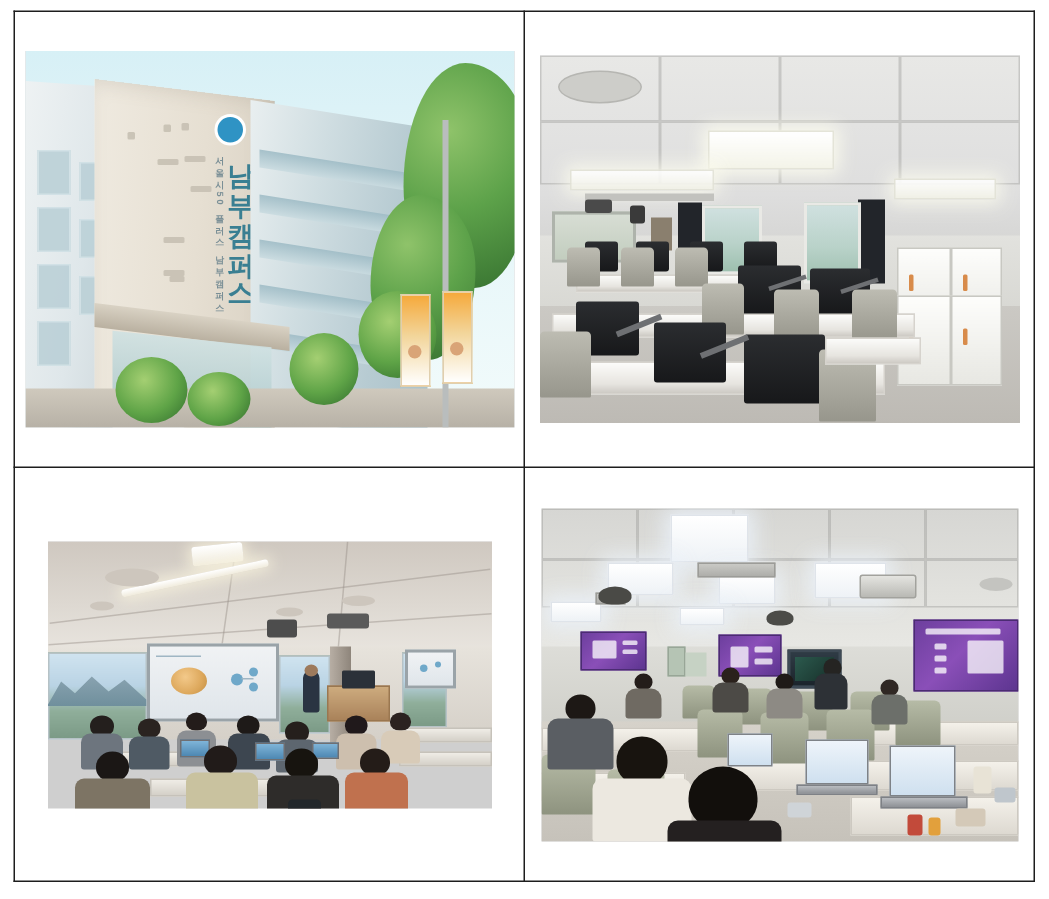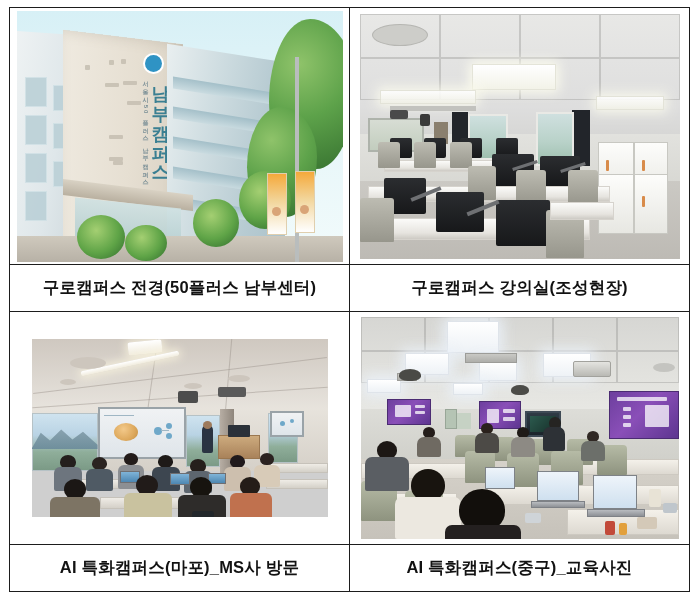--- a/index.html
+++ b/index.html
@@ -423,32 +423,20 @@
               <div class="p2-arm" style="left:106px; top:192px; width:34px; height:4px; transform:rotate(-22deg);"></div>
               <div class="p2-chair" style="left:0;    top:184px; width:34px; height:44px;"></div>
               <div class="p2-chair" style="left:186px;top:196px; width:38px; height:48px;"></div>
               <div class="p2-desk" style="left:190px; top:188px; width:64px; height:18px;"></div>
             </div>
 
           </div>
         </td>
       </tr>
 
-      <tr>
-        <td class="caption-cell">
-          <div class="cell-inner">
-            <span class="caption-text">구로캠퍼스 전경(50플러스 남부센터)</span>
-          </div>
-        </td>
-        <td class="caption-cell">
-          <div class="cell-inner">
-            <span class="caption-text">구로캠퍼스 강의실(조성현장)</span>
-          </div>
-        </td>
-      </tr>
 
       <tr>
         <td class="photo-cell-short">
           <div class="cell-inner">
 
             <div class="photo" id="photo3">
               <div class="p3-ceiling"></div>
               <div class="p3-cline" style="left:0;   top:36px; width:296px; height:1px; transform:rotate(-7deg);"></div>
               <div class="p3-cline" style="left:0;   top:58px; width:296px; height:1px; transform:rotate(-4deg);"></div>
               <div class="p3-cline" style="left:120px;top:0;   width:1px;  height:74px; transform:rotate(8deg);"></div>
@@ -629,28 +617,16 @@
               <div class="p4-clutter" style="left:244px; top:204px; width:10px; height:14px; background:#c24a3a;"></div>
               <div class="p4-clutter" style="left:258px; top:206px; width:8px;  height:12px; background:#e2a03c;"></div>
               <div class="p4-clutter" style="left:302px; top:186px; width:14px; height:10px; background:#bfc6cc;"></div>
               <div class="p4-clutter" style="left:164px; top:196px; width:16px; height:10px; background:#cfd4d8;"></div>
             </div>
 
           </div>
         </td>
       </tr>
 
-      <tr>
-        <td class="caption-cell">
-          <div class="cell-inner">
-            <span class="caption-text">AI 특화캠퍼스(마포)_MS사 방문</span>
-          </div>
-        </td>
-        <td class="caption-cell">
-          <div class="cell-inner">
-            <span class="caption-text">AI 특화캠퍼스(중구)_교육사진</span>
-          </div>
-        </td>
-      </tr>
 
     </tbody>
   </table>
 </div>
 
 </body></html>

